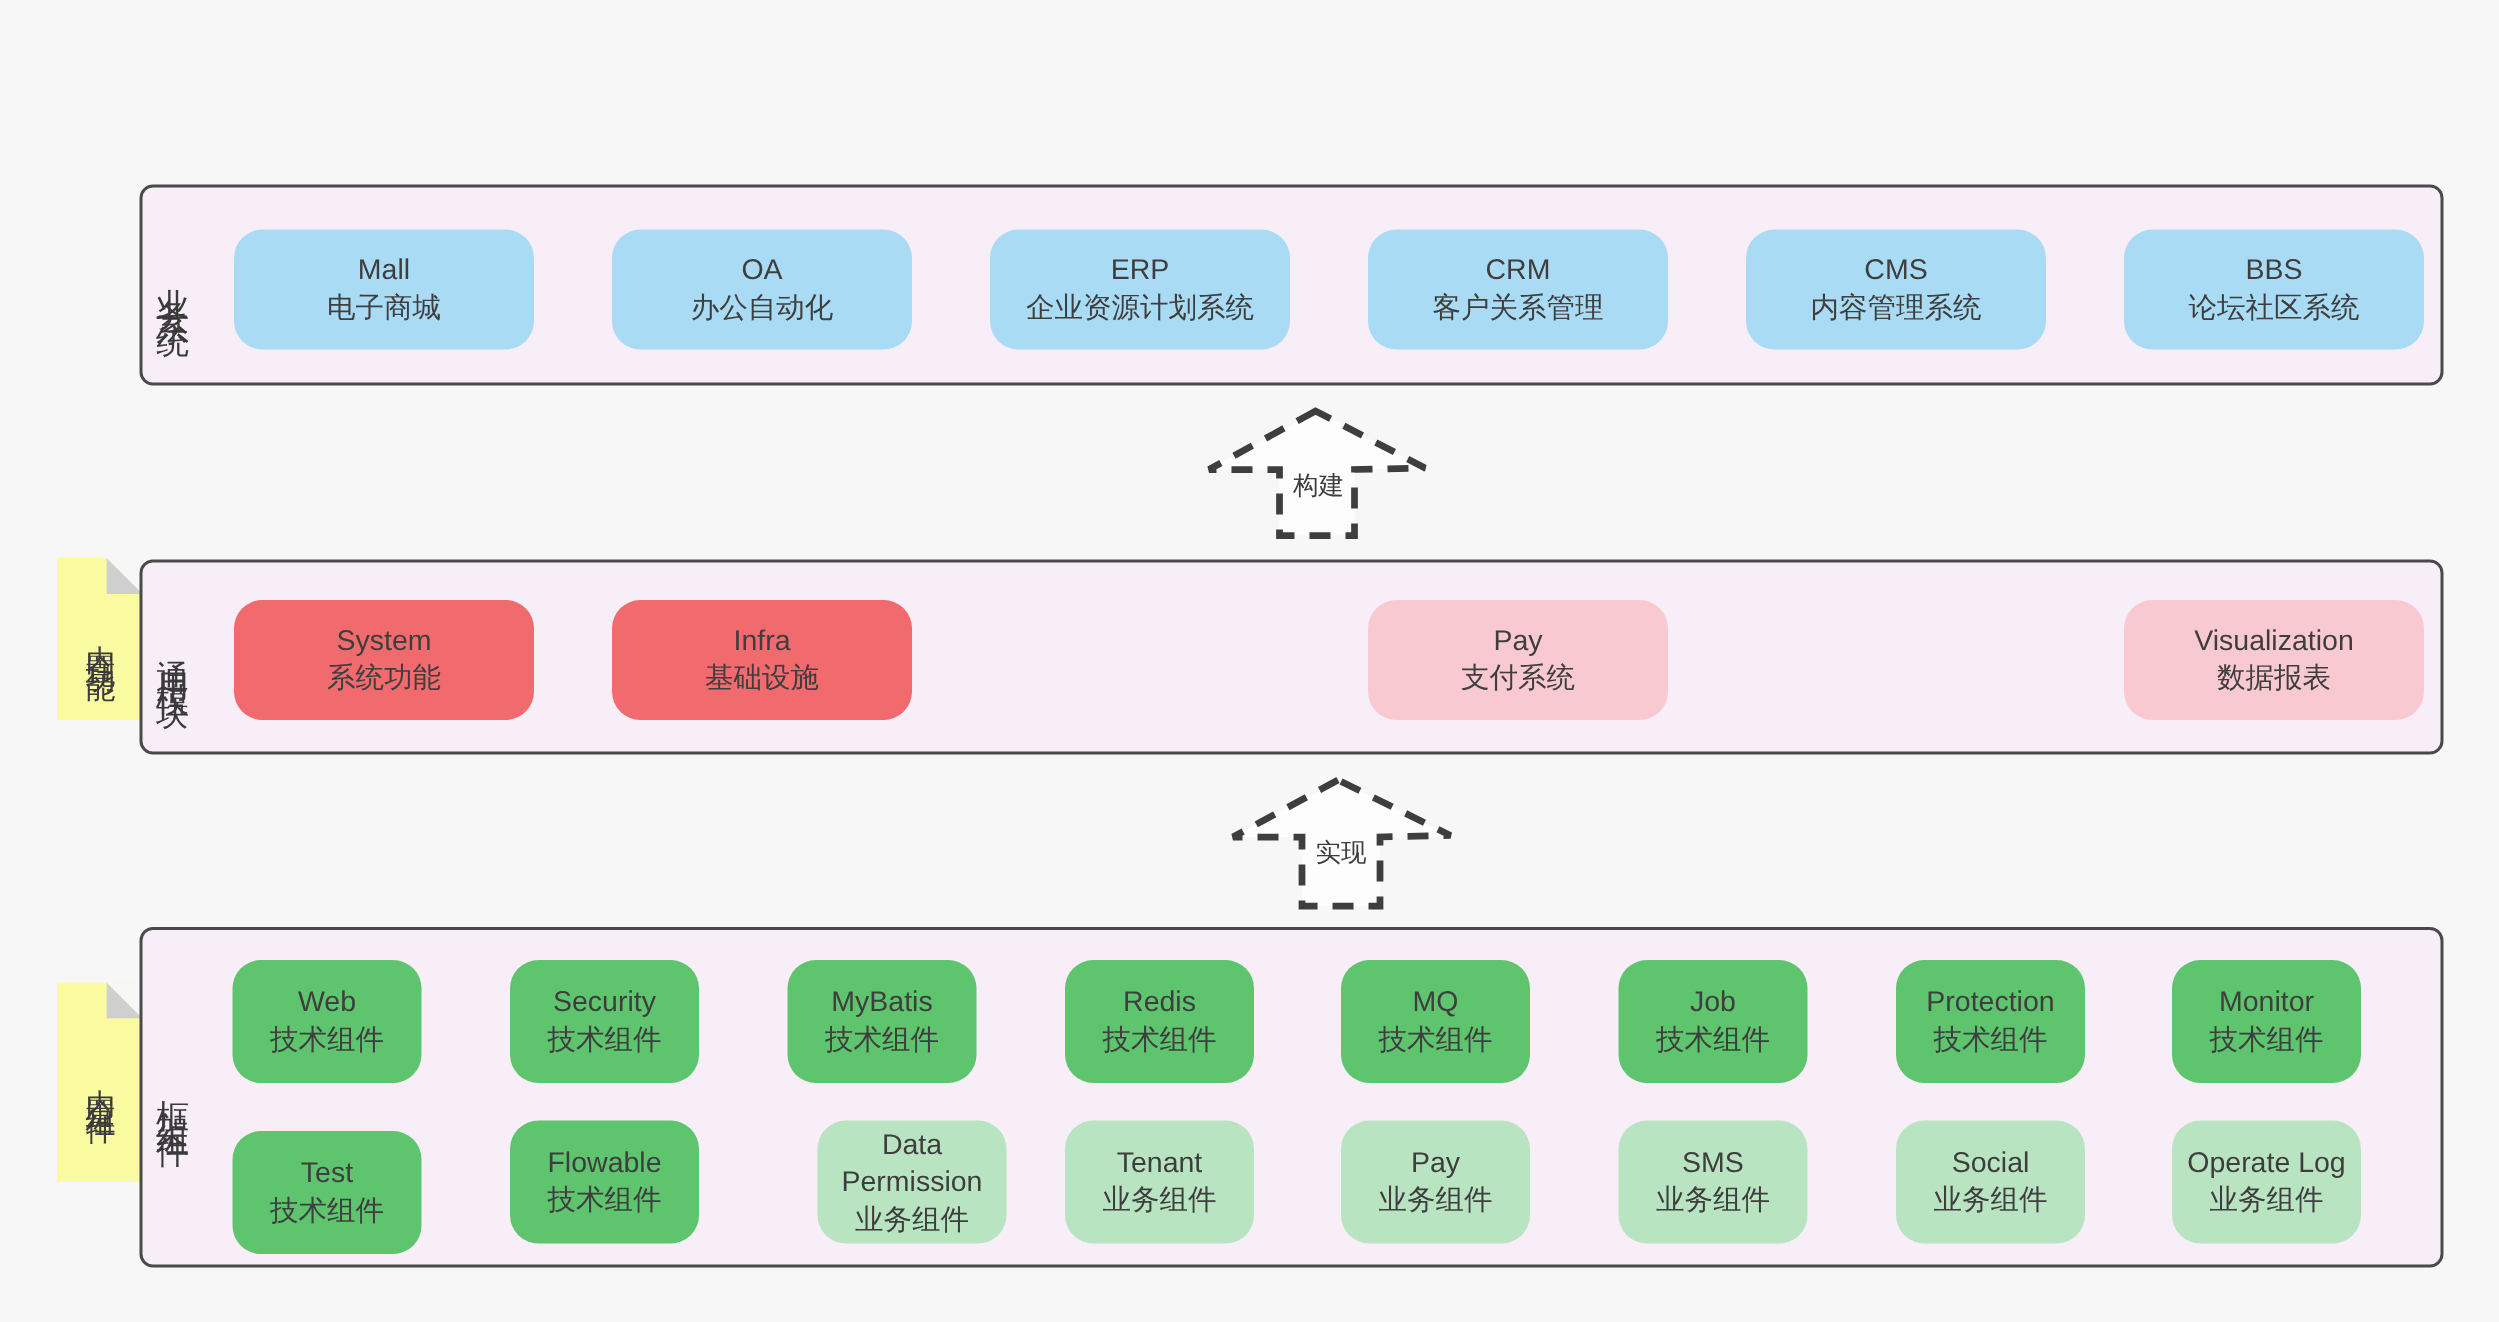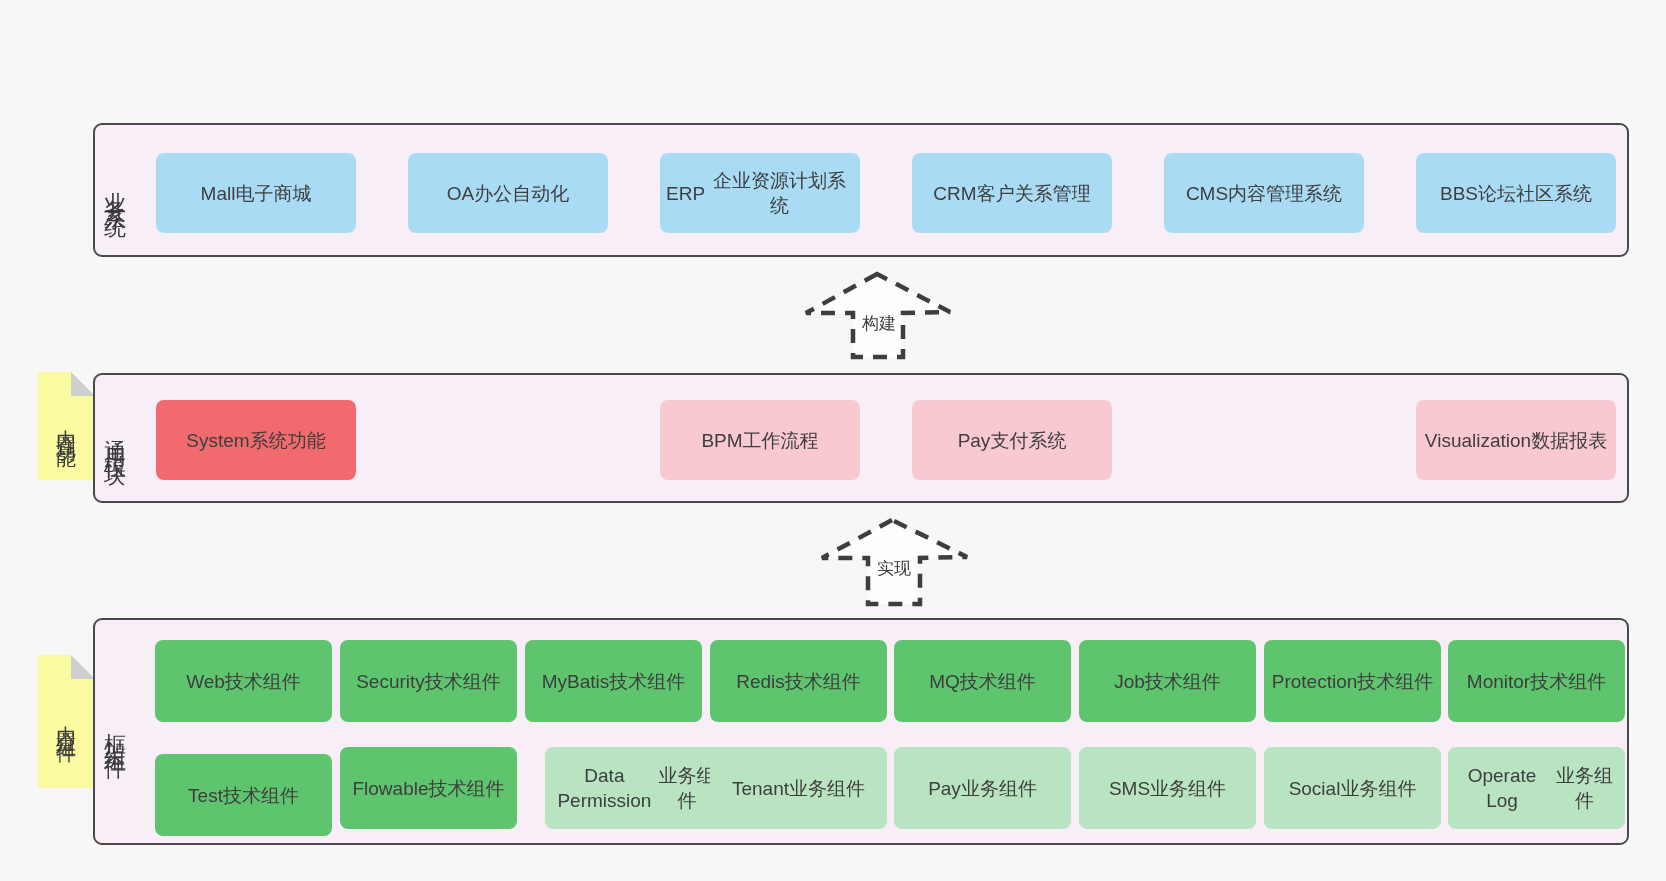--- a/index.html
+++ b/index.html
@@ -9,24 +9,24 @@
   .layer{position:absolute;left:93px;width:1536px;background:#f8eef7;border:2px solid #4a4a4a;border-radius:9px;box-sizing:border-box;z-index:2;}
   .layer1{top:123px;height:134px;}
   .layer2{top:373px;height:130px;}
   .layer3{top:618px;height:227px;}
 
   .vlabel{position:absolute;left:9px;top:50%;transform:translateY(-50%);
     writing-mode:vertical-lr;text-orientation:upright;
     font-size:22px;letter-spacing:8px;color:#3a3a3a;line-height:1;}
 
   
-  .box{position:absolute;display:flex;flex-direction:row;align-items:center;justify-content:center;
-    border-radius:8px;text-align:center;color:#3e3e3e;font-size:19px;line-height:25px;box-sizing:border-box;padding:4px 6px;}
+  .box{position:absolute;display:flex;flex-direction:column;align-items:center;justify-content:center;
+    border-radius:19px;text-align:center;color:#3e3e3e;font-size:19px;line-height:25px;box-sizing:border-box;padding:4px 6px;}
   .w200{width:200px;height:80px;}
-  .w150{width:177px;height:82px;}
+  .w150{width:126px;height:82px;}
   .blue{background:#a9dcf4;}
   .red{background:#f16a6d;text-align:right;}
   .pink{background:#f9c9d2;}
   .gdark{background:#5ec46e;}
   .glight{background:#b9e4c1;}
 
   
   .note{position:absolute;left:38px;width:57px;background:#fafaa1;z-index:1;
     display:flex;align-items:center;justify-content:center;}
   .note2{top:372px;height:108px;}
@@ -84,23 +84,23 @@
       <path d="M0,0 L24,24 L0,24 Z" fill="#cfcfcf"></path>
     </svg>
   </div>
 
   <section class="layer layer2">
     <div class="vlabel">通用模块</div>
     <div class="box red w200" style="left:61px;top:25px">
       <div>System</div>
       <div>系统功能</div>
     </div>
-    <div class="box pink w200" style="left:565px;top:25px">
-      <div>BPM</div>
-      <div>工作流程</div>
+    <div class="box red w200" style="left:313px;top:25px">
+      <div>Infra</div>
+      <div>基础设施</div>
     </div>
     <div class="box pink w200" style="left:817px;top:25px">
       <div>Pay</div>
       <div>支付系统</div>
     </div>
     <div class="box pink w200" style="left:1321px;top:25px">
       <div>Visualization</div>
       <div>数据报表</div>
     </div>
   </section>

